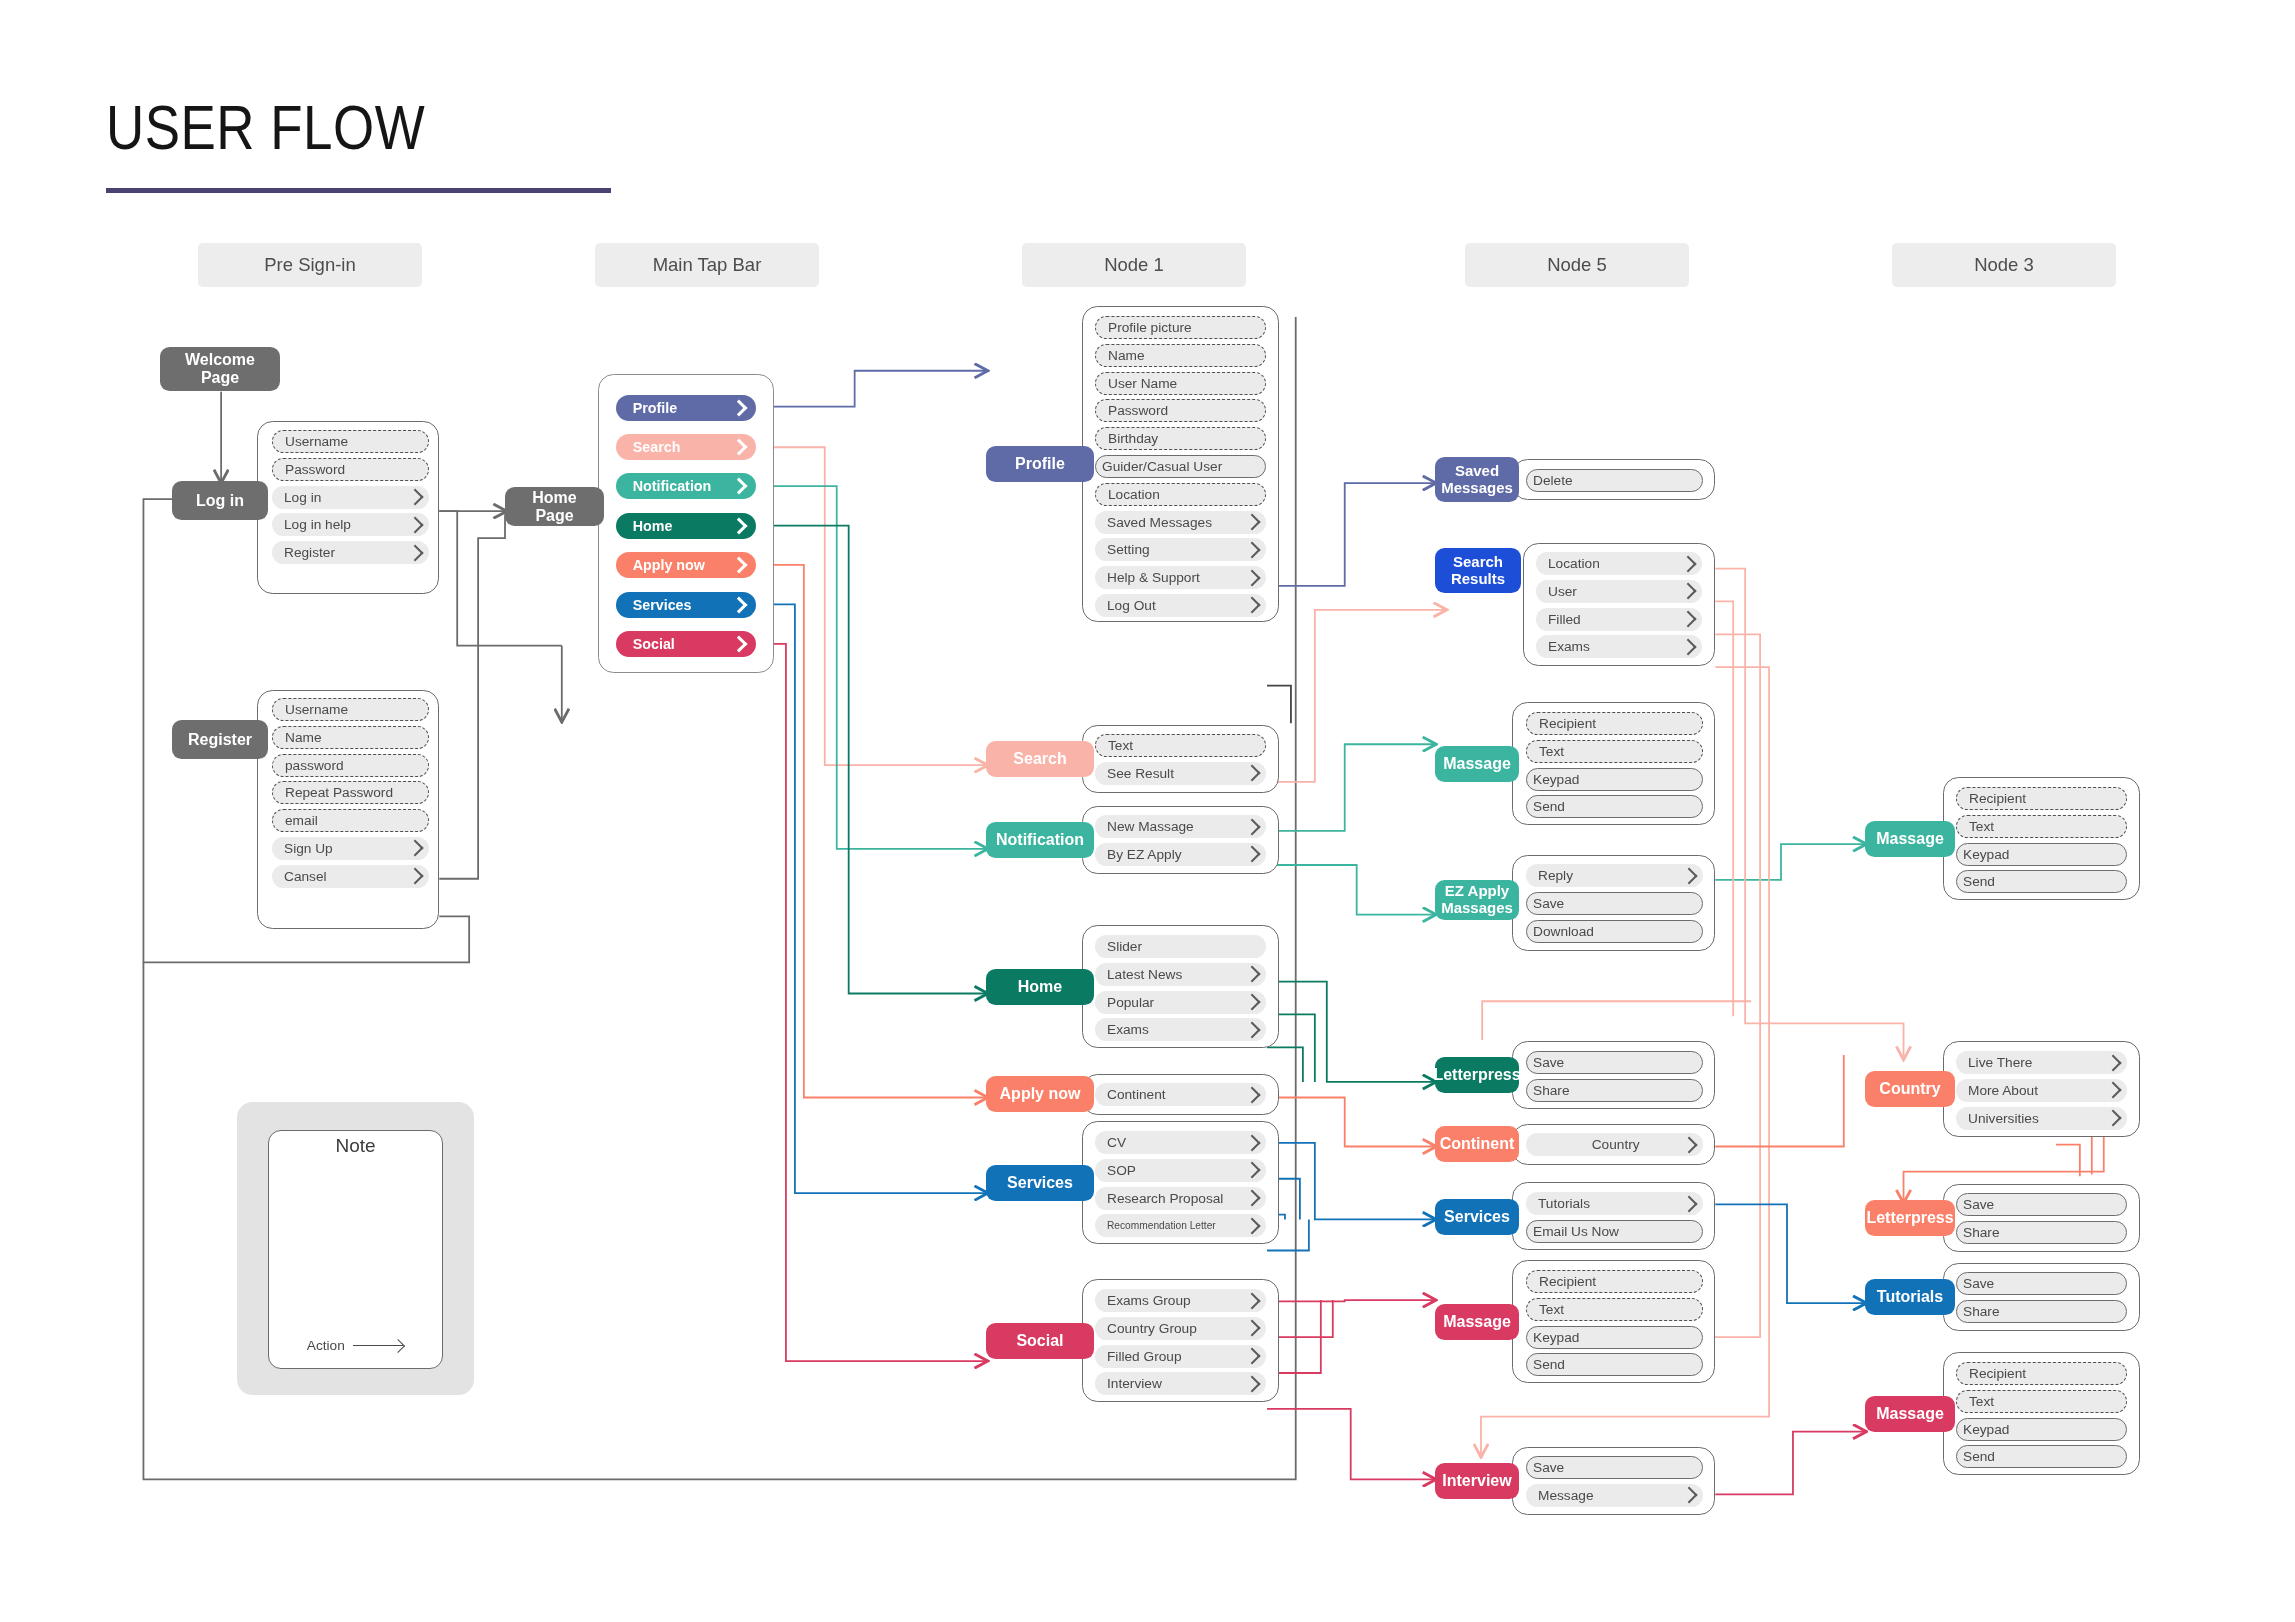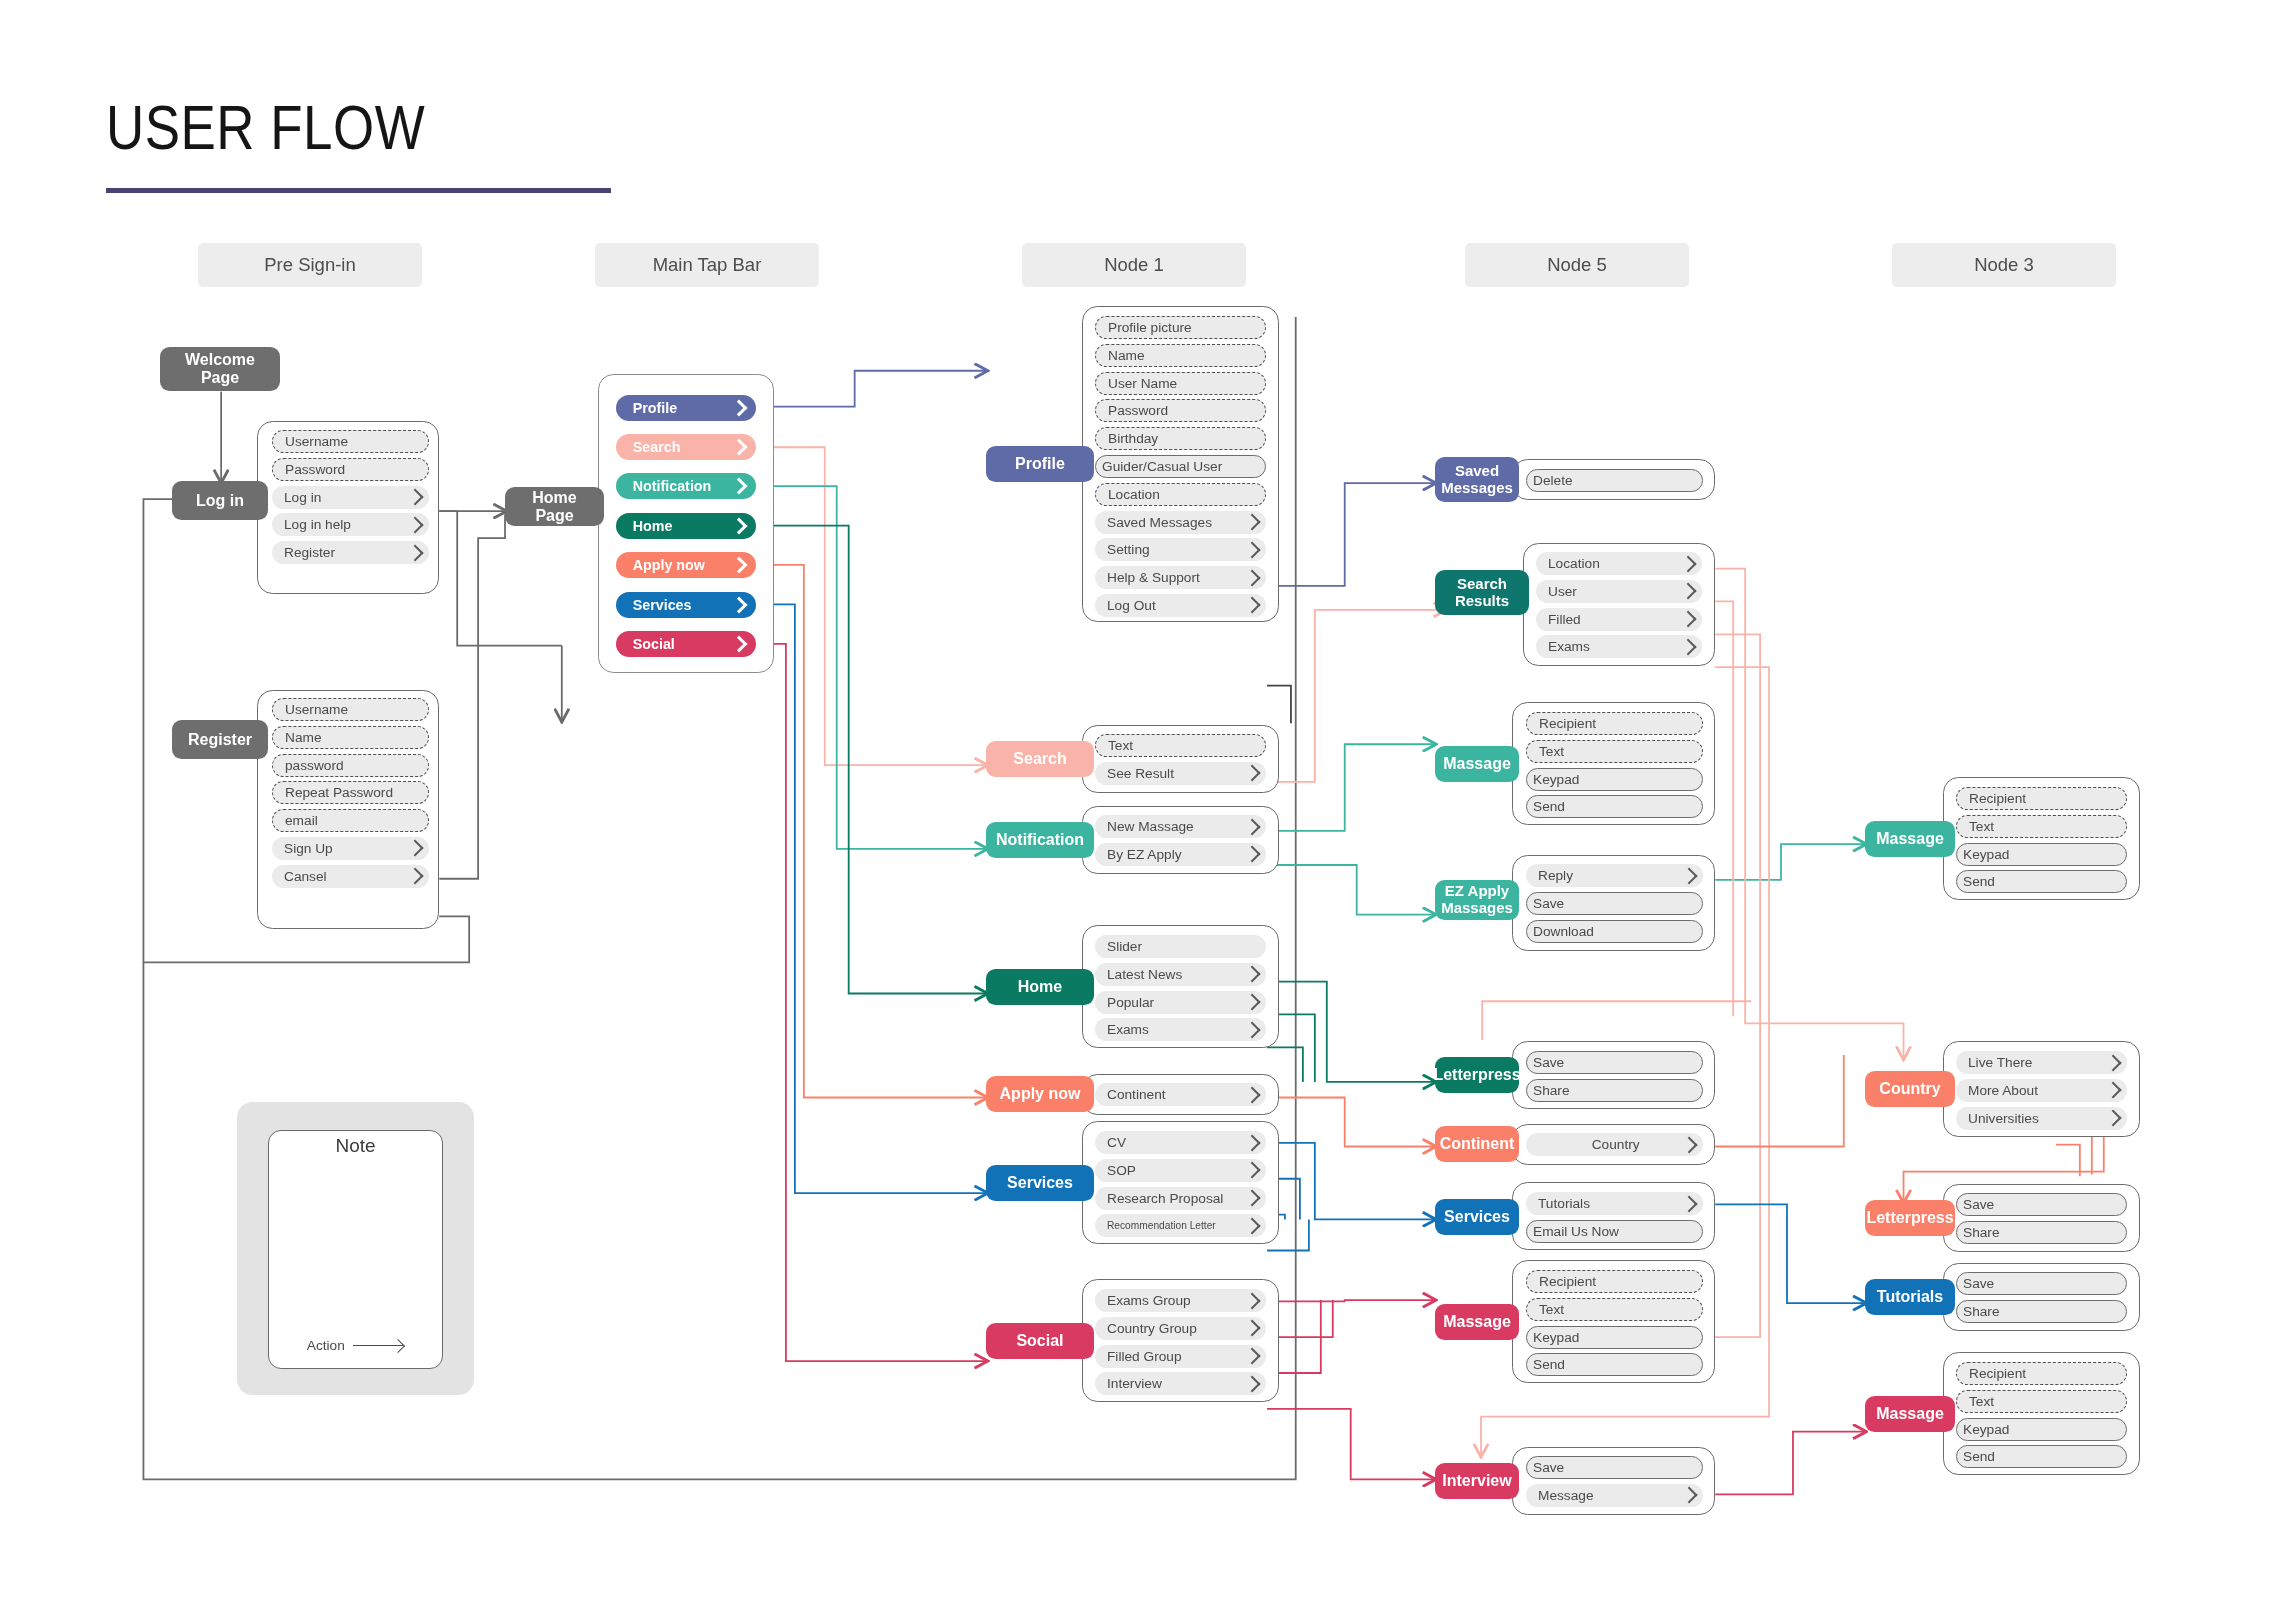--- a/index.html
+++ b/index.html
@@ -445,21 +445,21 @@
         </div>
         <div class="row plain">
           <span class="lbl">Filled</span>
           <span class="chev"></span>
         </div>
         <div class="row plain">
           <span class="lbl">Exams</span>
           <span class="chev"></span>
         </div>
       </div>
-      <div class="chip two-line" style="left: 1435px; top: 570px; width: 94px; height: 45px; background: #0f766e;">Search Results</div>
+      <div class="chip two-line" style="left: 1435px; top: 548px; width: 86px; height: 45px; background: #1d4ed8;">Search Results</div>
       <div class="panel" style="left: 1512px; top: 702px; width: 203px; height: 123px;"></div>
       <div class="rowlist" style="left: 1526px; top: 712px; width: 177px;">
         <div class="row dash">
           <span class="lbl">Recipient</span>
         </div>
         <div class="row dash">
           <span class="lbl">Text</span>
         </div>
         <div class="row solid">
           <span class="lbl">Keypad</span>

